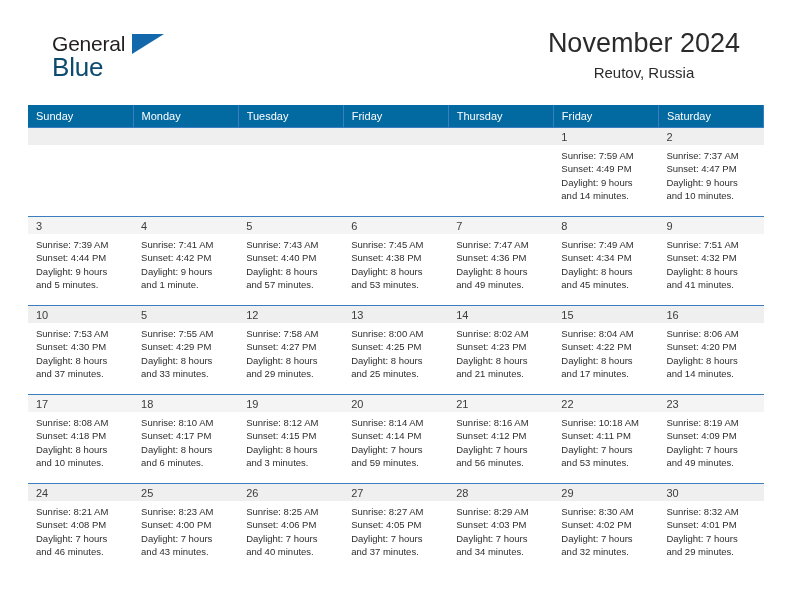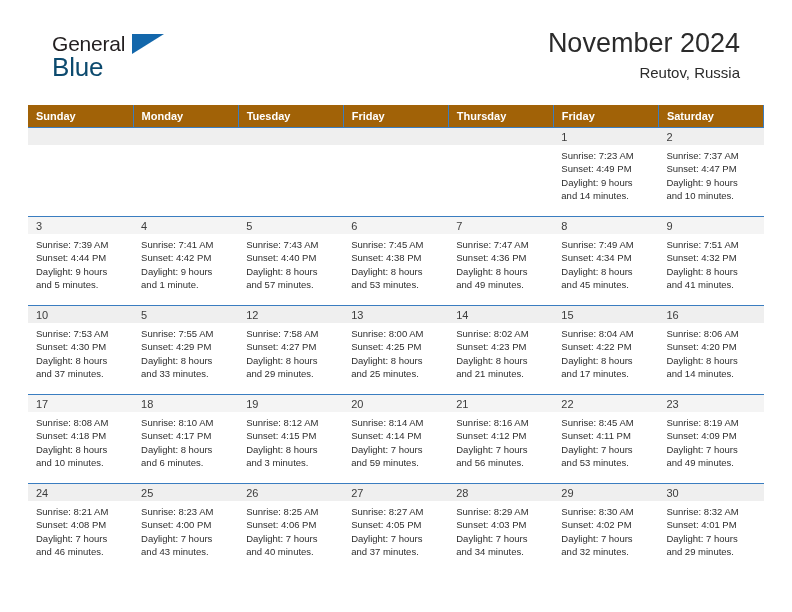--- a/index.html
+++ b/index.html
@@ -49,21 +49,21 @@
   }
   .logo-triangle {
     position: absolute;
     left: 80px;
     top: 8px;
     width: 0; height: 0;
     border-left: 32px solid #1367ab;
     border-bottom: 20px solid transparent;
   }
   .title-block {
-    text-align: right;
+    text-align: center;
     padding-top: 0px;
   }
   .cal-title {
     font-size: 27px;
     color: #2b2b2b;
     line-height: 34px;
     font-weight: normal;
     white-space: nowrap;
   }
   .cal-sub {
@@ -77,24 +77,24 @@
   
   .calendar {
     position: absolute;
     left: 28px;
     top: 105px;
     width: 736px;
     border-collapse: collapse;
     table-layout: fixed;
   }
   .calendar th {
-    background: #a16207;
+    background: #0369a1;
     color: #ffffff;
     font-size: 11px;
-    font-weight: bold;
+    font-weight: normal;
     text-align: left;
     padding: 5px 0 5px 8px;
     height: 21px;
     border-right: 1px solid #3a7dc0;
   }
   .week-row > td {
     vertical-align: top;
     padding: 0;
     height: 89px;
     border-top: 1px solid #3a7dc0;
@@ -212,21 +212,21 @@
                 <div></div>
                 <div></div>
                 <div></div>
               </div>
             </div>
           </td>
           <td>
             <div class="cell-inner">
               <div class="daynum-band">1</div>
               <div class="cell-body">
-                <div>Sunrise: 7:23 AM</div>
+                <div>Sunrise: 7:59 AM</div>
                 <div>Sunset: 4:49 PM</div>
                 <div>Daylight: 9 hours</div>
                 <div>and 14 minutes.</div>
               </div>
             </div>
           </td>
           <td>
             <div class="cell-inner">
               <div class="daynum-band">2</div>
               <div class="cell-body">
@@ -449,21 +449,21 @@
                 <div>Sunset: 4:12 PM</div>
                 <div>Daylight: 7 hours</div>
                 <div>and 56 minutes.</div>
               </div>
             </div>
           </td>
           <td>
             <div class="cell-inner">
               <div class="daynum-band">22</div>
               <div class="cell-body">
-                <div>Sunrise: 8:45 AM</div>
+                <div>Sunrise: 10:18 AM</div>
                 <div>Sunset: 4:11 PM</div>
                 <div>Daylight: 7 hours</div>
                 <div>and 53 minutes.</div>
               </div>
             </div>
           </td>
           <td>
             <div class="cell-inner">
               <div class="daynum-band">23</div>
               <div class="cell-body">

